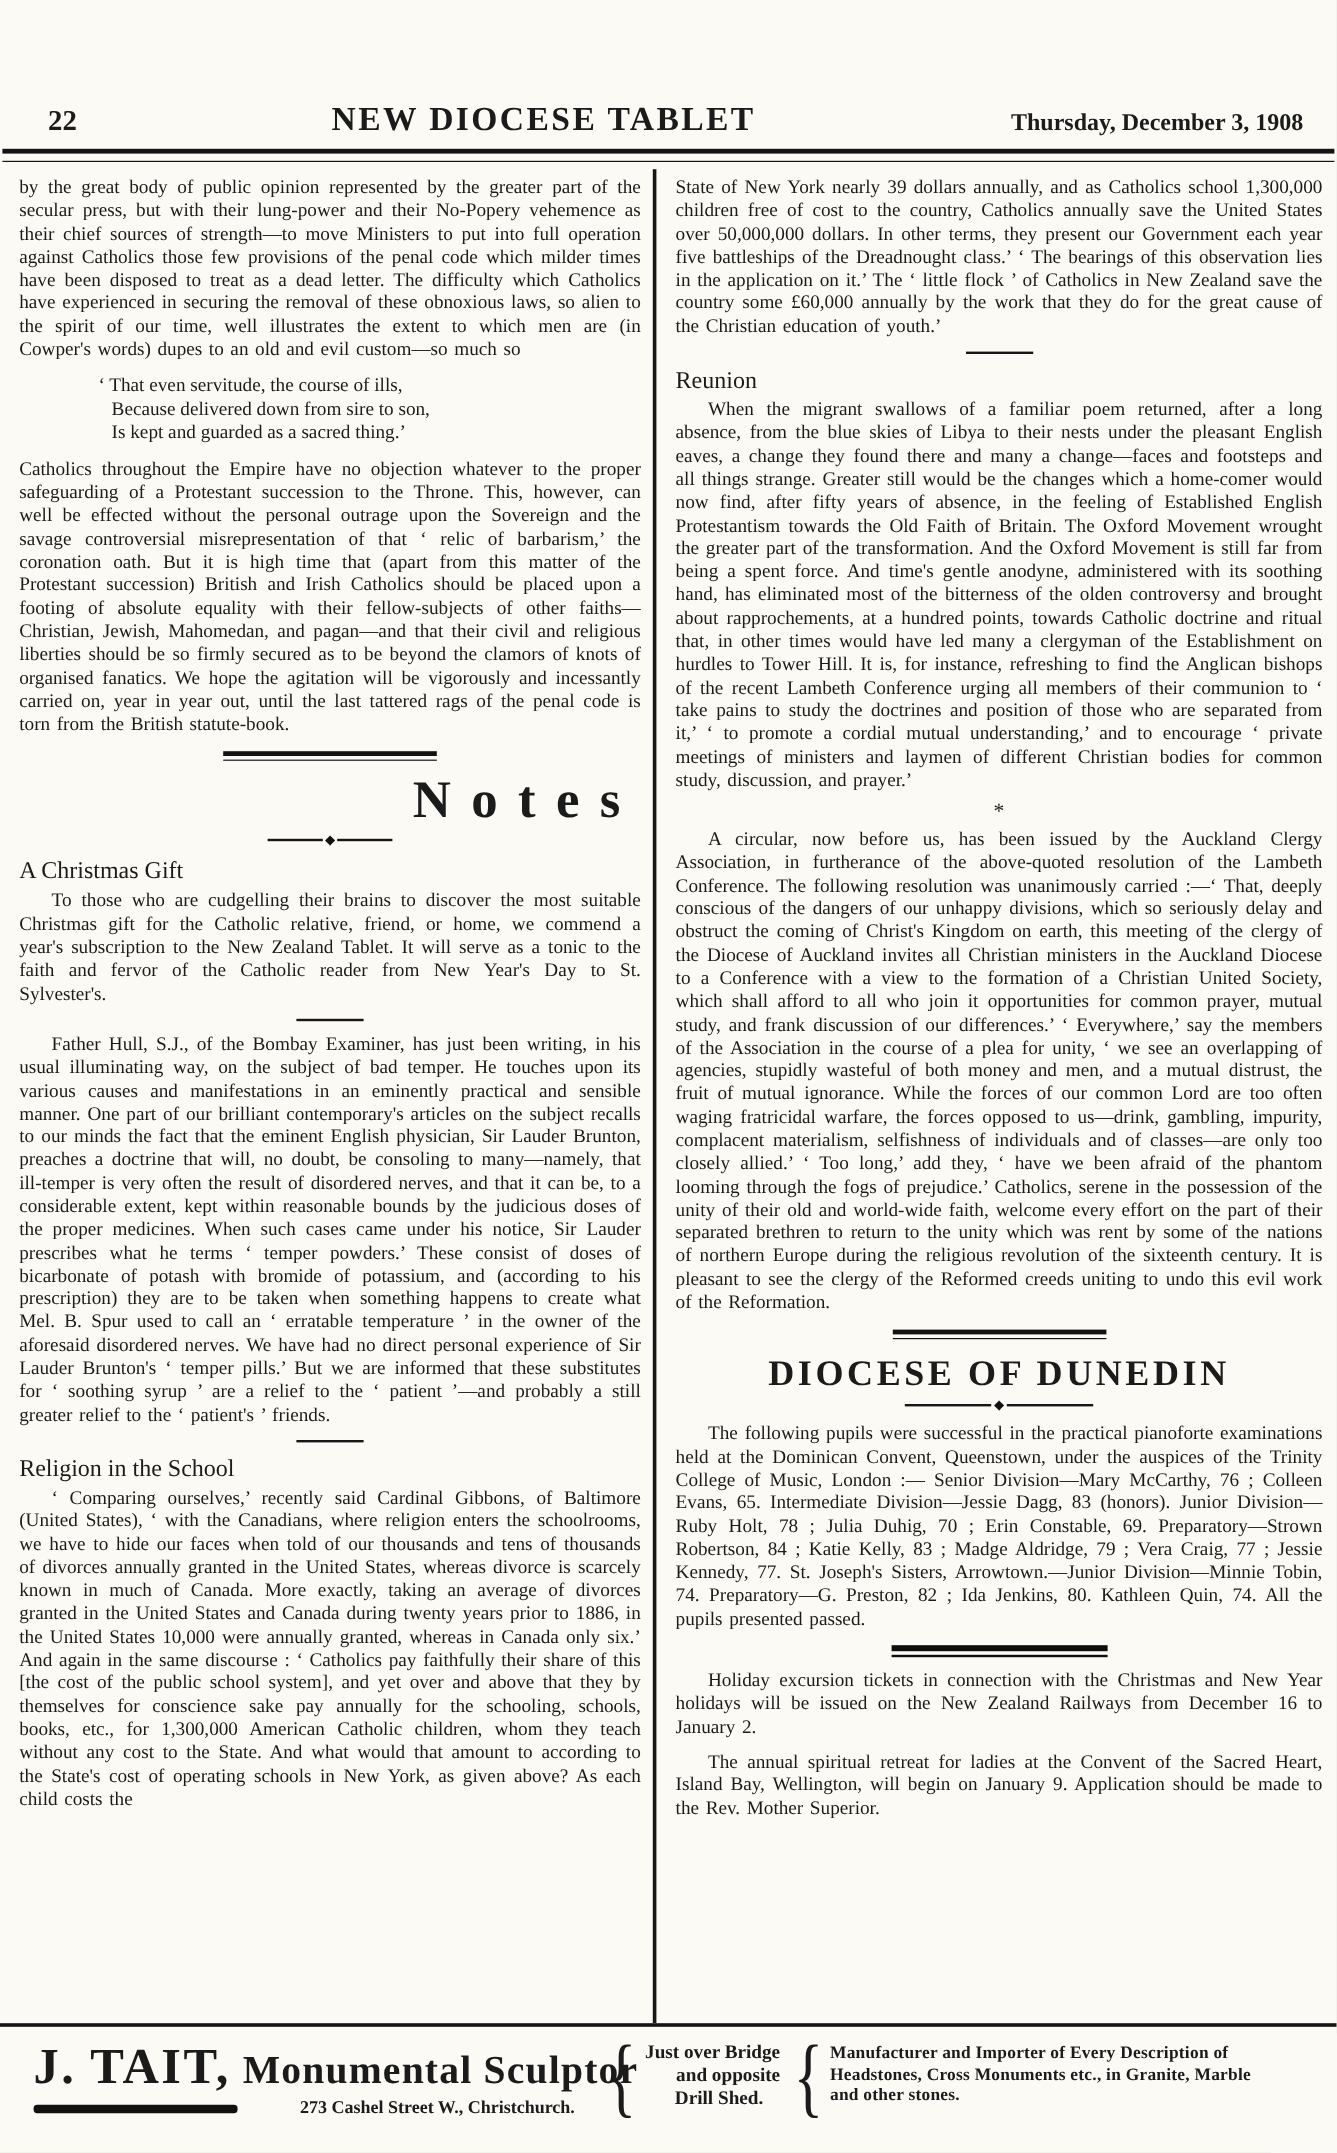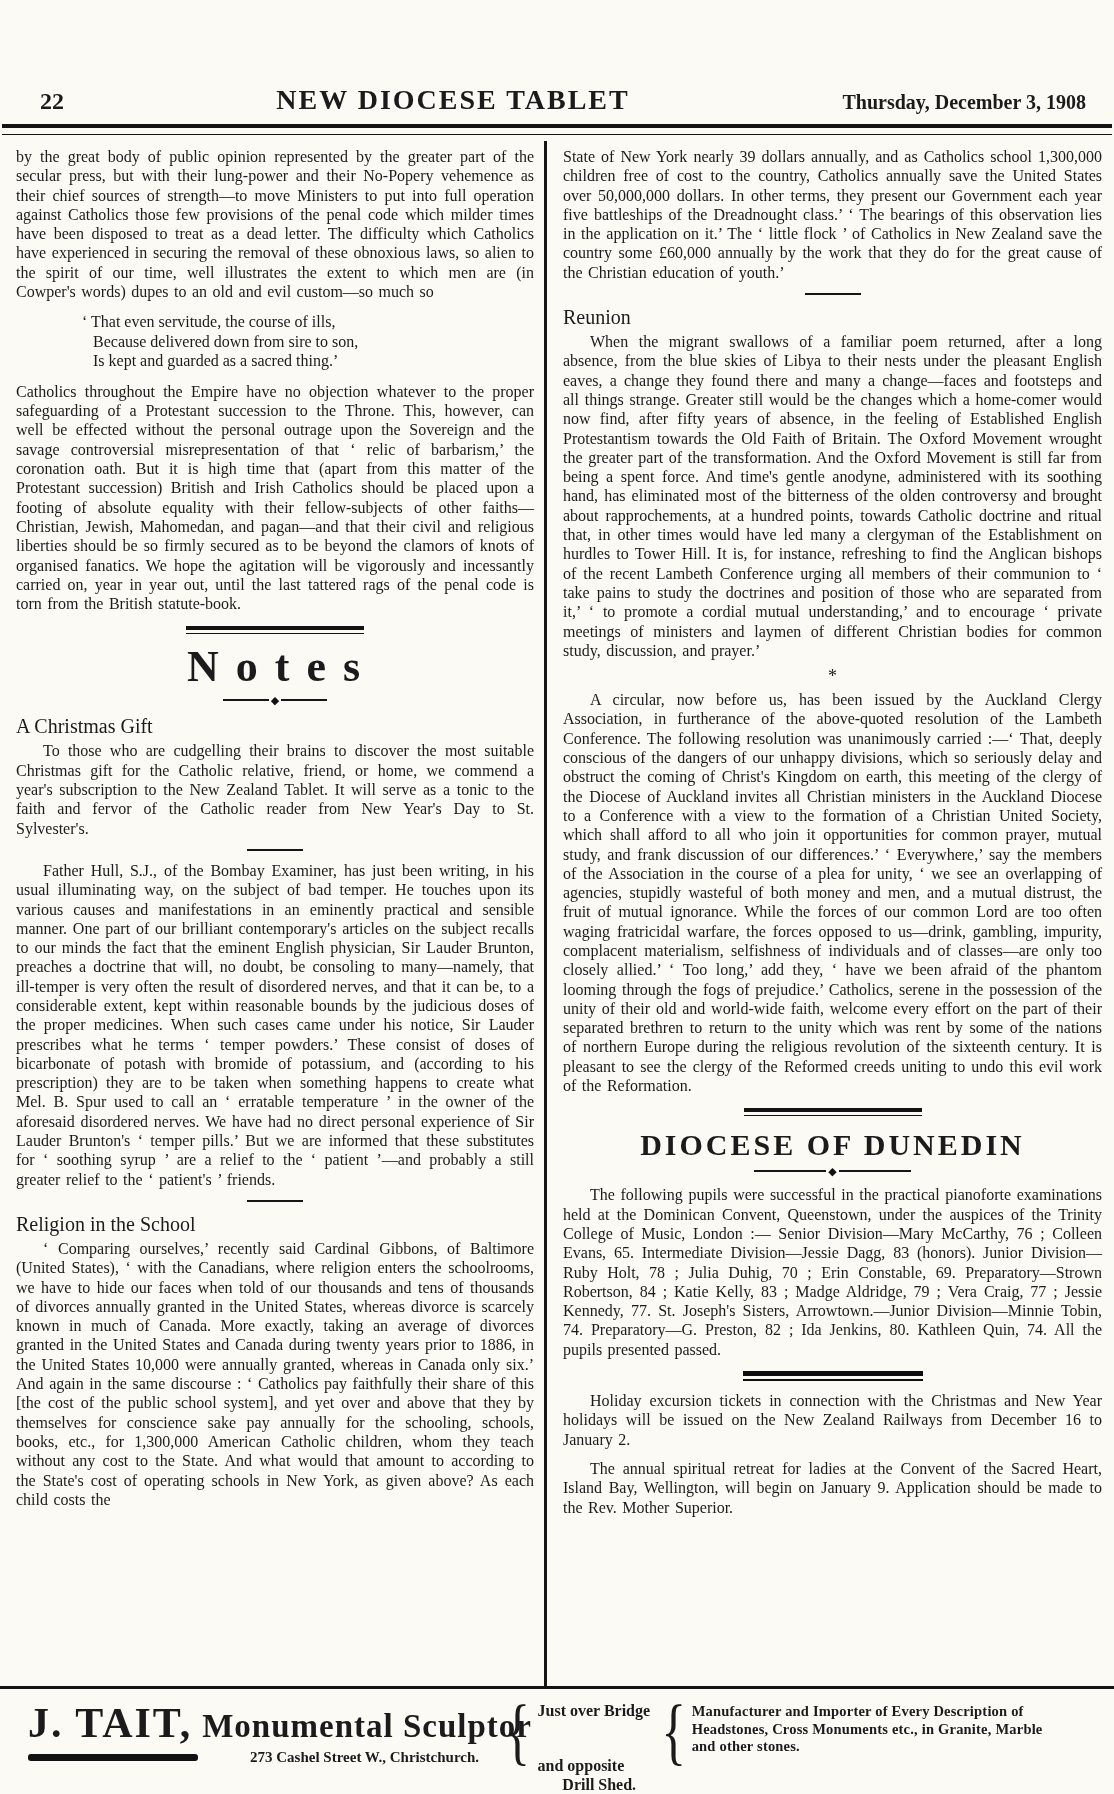--- a/index.html
+++ b/index.html
@@ -31,21 +31,21 @@
   
   .rule-short{width:56px;border-top:2.5px solid #161616;margin:11px auto 10px;}
   .rule-double{width:178px;height:3px;border-top:4px solid #131313;border-bottom:1.5px solid #131313;margin:13px auto 9px;}
   .rule-double-thick{width:180px;height:3px;border-top:5px solid #0e0e0e;border-bottom:2px solid #0e0e0e;margin:12px auto 10px;}
   .diamond-div{display:flex;align-items:center;justify-content:center;margin:4px auto 9px;}
   .diamond-div .dline{height:2px;background:#161616;width:46px;}
   .diamond-div.wide .dline{width:72px;}
   .diamond-div .dia{font-size:11px;line-height:10px;padding:0 2px;color:#111;}
   .asterisk{text-align:center;font-size:18px;line-height:16px;margin:8px 0 6px;}
   
-  .notes-title{text-align:center;font-size:44px;font-weight:bold;letter-spacing:17px;
+  .notes-title{text-align:right;font-size:44px;font-weight:bold;letter-spacing:17px;
     margin:9px 0 2px 14px;line-height:48px;}
   .caps-head{text-align:center;font-size:30px;font-weight:bold;letter-spacing:3px;
     margin:12px 0 4px;line-height:34px;white-space:nowrap;}
   .sect-head{font-size:20px;font-weight:normal;margin:4px 0 3px;line-height:24px;}
   .ital{margin-top:16px;}
   
   .footer{border-top:3px solid #141414;height:108px;box-sizing:border-box;
     display:flex;align-items:flex-start;padding:10px 14px 0 28px;}
   .ad-left{width:470px;}
   .ad-name-row{white-space:nowrap;}
@@ -53,21 +53,21 @@
   .ad-role{font-size:33px;font-weight:bold;letter-spacing:1px;margin-left:10px;}
   .ad-sub-row{display:flex;align-items:center;margin-top:2px;}
   .ad-underline{width:170px;height:7px;background:#111;border-radius:3px;}
   .ad-address{font-size:15px;font-weight:bold;margin-left:52px;white-space:nowrap;}
   .ad-right{display:flex;align-items:flex-start;margin-left:2px;}
   .brace{font-size:74px;line-height:76px;font-weight:normal;transform:scaleX(.7);
     margin-top:-6px;}
   .ad-loc{font-size:16px;font-weight:bold;line-height:19px;text-align:center;
     margin:2px 6px 0 2px;white-space:nowrap;}
   .ad-loc div:nth-child(1){text-align:left;}
-  .ad-loc div:nth-child(2){text-align:left;margin-top:36px;}
+  .ad-loc div:nth-child(2){text-align:right;}
   .ad-loc div:nth-child(3){text-align:right;padding-right:14px;}
   .ad-desc{font-size:14.5px;font-weight:bold;line-height:17.5px;margin-top:4px;
     letter-spacing:.2px;}
 </style>
 </head>
 <body>
 
 <div class="page">
 
   <div class="masthead">

